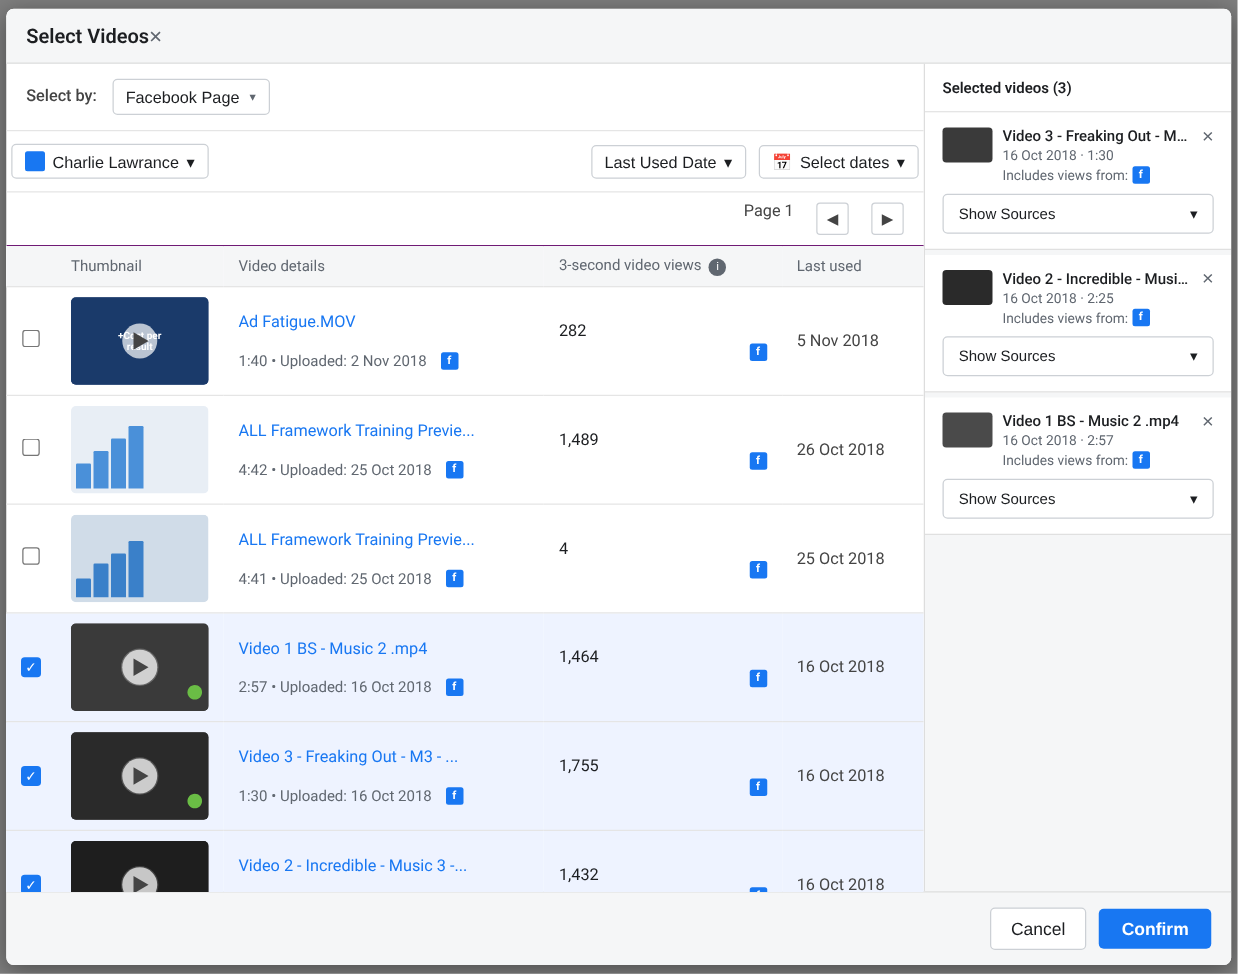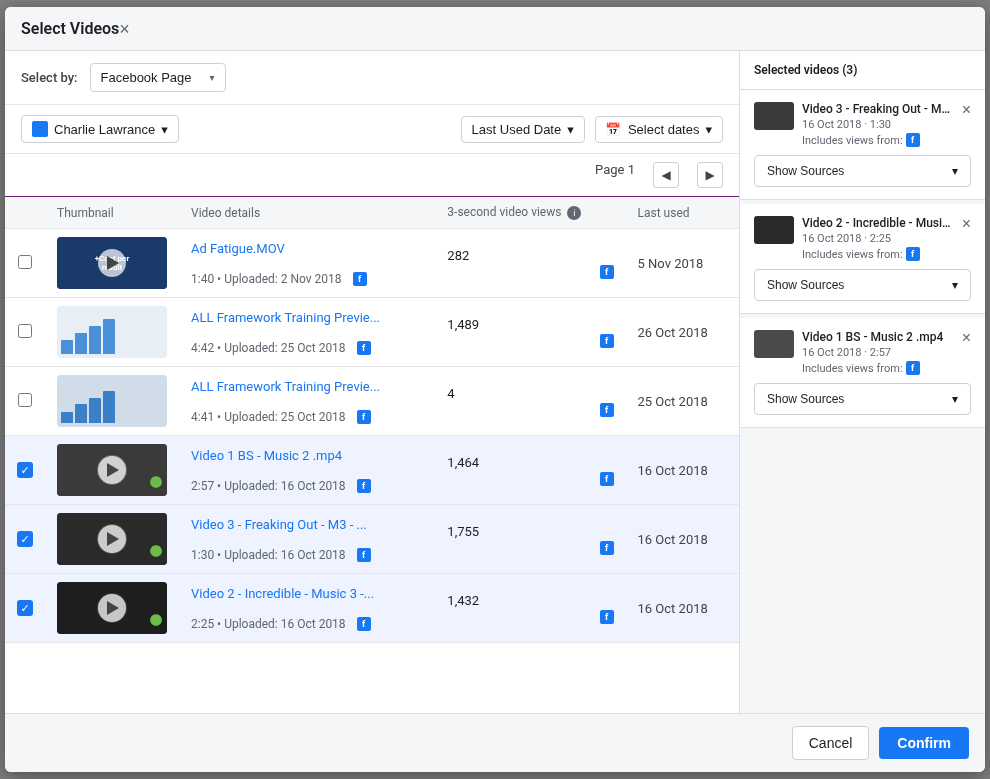--- a/index.html
+++ b/index.html
@@ -5,41 +5,41 @@
     * { box-sizing: border-box; margin: 0; padding: 0; }
     body { font-family: -apple-system, BlinkMacSystemFont, 'Segoe UI', Roboto, sans-serif; font-size: 13px; background: rgba(0,0,0,0.5); display: flex; justify-content: center; align-items: center; width: 990px; height: 779px; }
     .modal { background: #fff; border-radius: 6px; width: 980px; height: 765px; display: flex; flex-direction: column; box-shadow: 0 4px 20px rgba(0,0,0,0.4); overflow: hidden; }
     .modal-header { display: flex; justify-content: flex-start; align-items: center; padding: 12px 16px; border-bottom: 1px solid #ddd; background: #f5f6f7; }
     .modal-title { font-size: 16px; font-weight: 600; color: #1c1e21; }
     .close-btn { background: none; border: none; font-size: 18px; cursor: pointer; color: #606770; line-height: 1; }
     .modal-body { display: flex; flex: 1; overflow: hidden; }
     .left-panel { flex: 1; display: flex; flex-direction: column; border-right: 1px solid #ddd; overflow: hidden; }
     .toolbar { padding: 12px 16px; border-bottom: 1px solid #e5e5e5; display: flex; align-items: center; gap: 12px; }
     .select-by-label { font-size: 13px; color: #444; font-weight: 500; }
-    .dropdown-btn { display: flex; align-items: center; gap: 18px; padding: 6px 10px; border: 1px solid #ccd0d5; border-radius: 4px; background: #fff; cursor: pointer; font-size: 13px; color: #1c1e21; }
+    .dropdown-btn { display: flex; align-items: center; gap: 8px; padding: 6px 10px; border: 1px solid #ccd0d5; border-radius: 4px; background: #fff; cursor: pointer; font-size: 13px; color: #1c1e21; }
     .dropdown-btn .chevron { font-size: 10px; color: #606770; }
-    .filters-row { padding: 10px 16px; display: flex; align-items: center; gap: 10px; border-bottom: 1px solid #e5e5e5; flex-wrap: wrap; }
+    .filters-row { padding: 10px 4px; display: flex; align-items: center; gap: 10px; border-bottom: 1px solid #e5e5e5; flex-wrap: wrap; }
     .page-dropdown { display: flex; align-items: center; gap: 6px; padding: 5px 10px; border: 1px solid #ccd0d5; border-radius: 4px; background: #fff; cursor: pointer; font-size: 13px; color: #1c1e21; }
     .page-avatar { width: 16px; height: 16px; border-radius: 2px; background: #1877f2; display: inline-block; }
     .spacer { flex: 1; }
     .date-filter { display: flex; align-items: center; gap: 6px; padding: 5px 10px; border: 1px solid #ccd0d5; border-radius: 4px; background: #fff; cursor: pointer; font-size: 13px; color: #1c1e21; }
     .select-dates-btn { display: flex; align-items: center; gap: 6px; padding: 5px 10px; border: 1px solid #ccd0d5; border-radius: 4px; background: #fff; cursor: pointer; font-size: 13px; color: #1c1e21; }
     .pagination-row { display: flex; align-items: flex-start; gap: 18px; padding: 8px 16px; border-bottom: 1px solid #701a75; justify-content: flex-end; }
     .page-label { font-size: 13px; color: #444; }
     .page-nav-btn { width: 26px; height: 26px; border: 1px solid #ccd0d5; background: #fff; border-radius: 3px; cursor: pointer; display: flex; align-items: center; justify-content: center; font-size: 12px; color: #444; }
     .table-container { overflow-y: auto; flex: 1; }
     table { width: 100%; border-collapse: collapse; }
     thead tr { background: #f5f6f7; }
     th { padding: 8px 12px; text-align: left; font-size: 12px; color: #606770; font-weight: 400; border-bottom: 1px solid #e5e5e5; white-space: nowrap; }
     td { padding: 8px 12px; border-bottom: 1px solid #e5e5e5; vertical-align: middle; }
     .checkbox-cell { width: 30px; text-align: center; }
     .checkbox { width: 14px; height: 14px; cursor: pointer; }
     .checkmark { width: 16px; height: 16px; background: #1877f2; border-radius: 3px; display: flex; align-items: center; justify-content: center; color: #fff; font-size: 11px; cursor: pointer; }
     .thumbnail-cell { width: 120px; }
-    .thumb { width: 110px; height: 52px; background: #333; border-radius: 4px; display: flex; align-items: center; justify-content: center; overflow: hidden; position: relative; }
+    .thumb { width: 110px; height: 70px; background: #333; border-radius: 4px; display: flex; align-items: center; justify-content: center; overflow: hidden; position: relative; }
     .video-title { color: #1877f2; font-size: 13px; cursor: pointer; text-decoration: none; }
     .video-meta { color: #606770; font-size: 12px; margin-top: 16px; display: flex; align-items: center; gap: 4px; }
     .fb-icon { width: 14px; height: 14px; background: #1877f2; border-radius: 2px; display: inline-flex; align-items: center; justify-content: center; color: #fff; font-size: 9px; font-weight: bold; }
     .views-cell { text-align: left; }
     .views-num { font-size: 13px; color: #1c1e21; }
     .views-fb { display: flex; justify-content: flex-end; margin-top: 2px; }
     .last-used-cell { color: #444; font-size: 13px; }
     .right-panel { width: 245px; display: flex; flex-direction: column; background: #f5f6f7; overflow-y: auto; }
     .right-header { padding: 12px 14px; font-size: 12px; font-weight: 600; color: #1c1e21; border-bottom: 1px solid #ddd; background: #fff; }
     .selected-video-item { padding: 12px 14px; border-bottom: 1px solid #e0e0e0; background: #fff; margin-bottom: 4px; }

